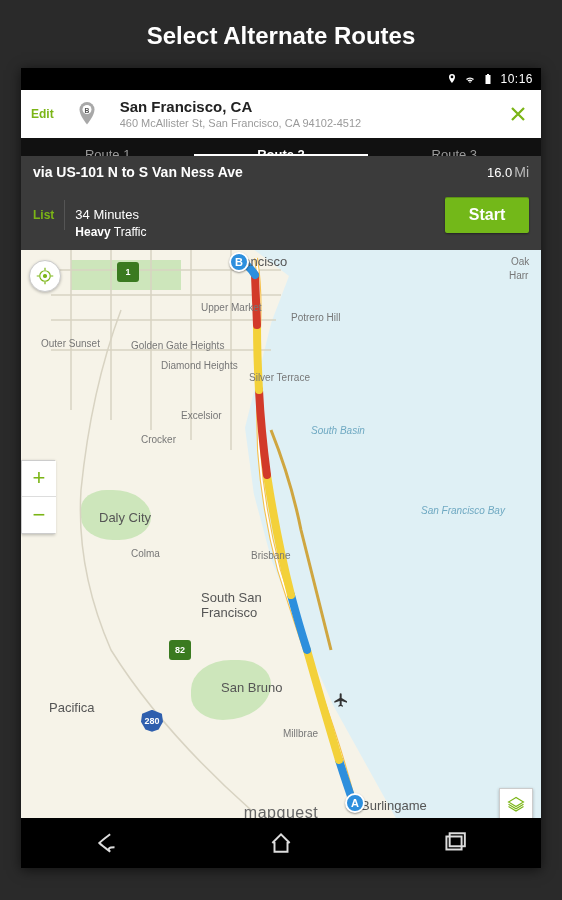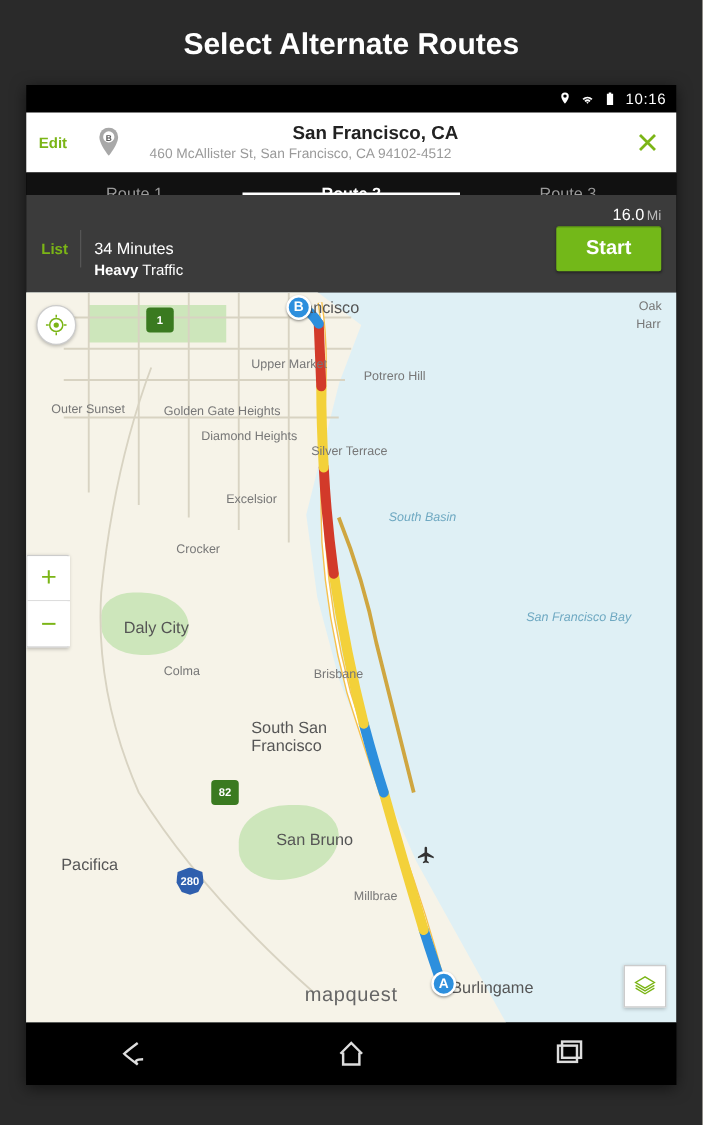--- a/index.html
+++ b/index.html
@@ -30,21 +30,21 @@
 .destbar {
   background: #fff; height: 48px; display: flex; align-items: center;
   padding: 0 10px; gap: 24px;
 }
 .edit-link { color: #7bb516; font-size: 12px; font-weight: 600; }
 .dest-pin {
   width: 18px; height: 24px; position: relative;
 }
 .dest-pin svg { width: 18px; height: 24px; }
 .dest-text { flex: 1; line-height: 1.1; }
-.dest-city { font-size: 15px; font-weight: 700; color: #222; text-align: center; }
+.dest-city { font-size: 15px; font-weight: 700; color: #222; }
 .dest-addr { font-size: 11px; color: #9a9a9a; margin-top: 1px; }
 .close-x {
   width: 26px; height: 26px; display: flex; align-items: center; justify-content: center;
   color: #7bb516;
 }
 .close-x svg { stroke: #7bb516; stroke-width: 3; width: 18px; height: 18px; }
 
 .tabs {
   display: flex; background: #111; height: 18px;
 }
@@ -55,21 +55,21 @@
 .tab.active { color: #fff; font-weight: 700; border-bottom-color: #fff; }
 
 .summary {
   background: #3b3b3b; color: #fff; padding: 8px 12px 10px;
   position: relative;
 }
 .summary .via { font-size: 14px; font-weight: 700; }
 .summary .dist {
   position: absolute; right: 12px; top: 8px; font-size: 13px;
 }
-.summary .dist .unit { font-size: 11px; color: #bbb; margin-left: 2px; }
+.summary .dist .unit { font-size: 14px; color: #bbb; margin-left: 2px; }
 .row2 {
   display: flex; align-items: center; gap: 10px; margin-top: 10px;
 }
 .list-link { color: #7bb516; font-size: 12px; font-weight: 600; }
 .row2 .divider {
   width: 1px; height: 30px; background: #555;
 }
 .route-meta { font-size: 12px; line-height: 1.35; flex: 1; }
 .route-meta .minutes { font-weight: 400; font-size: 13px; margin-top: 16px; }
 .route-meta .traffic .heavy { font-weight: 700; }
@@ -208,20 +208,21 @@
     </div>
   </div>
 
   <div class="tabs">
     <div class="tab">Route 1</div>
     <div class="tab active">Route 2</div>
     <div class="tab">Route 3</div>
   </div>
 
   <div class="summary">
+    <div class="via">via US-101 N to S Van Ness Ave</div>
     <div class="dist">
       <span>16.0</span><span class="unit">Mi</span>
     </div>
     <div class="row2">
       <span class="list-link">List</span>
       <div class="divider"></div>
       <div class="route-meta">
         <div class="minutes">34 Minutes</div>
         <div class="traffic">
           <span class="heavy">Heavy</span><span> Traffic</span>
@@ -259,21 +260,21 @@
     </svg>
 
     <div class="lbl city" style="left:210px;top:4px">Francisco</div>
     <div class="lbl" style="left:180px;top:52px">Upper Market</div>
     <div class="lbl" style="left:270px;top:62px">Potrero Hill</div>
     <div class="lbl" style="left:20px;top:88px">Outer Sunset</div>
     <div class="lbl" style="left:110px;top:90px">Golden Gate Heights</div>
     <div class="lbl" style="left:140px;top:110px">Diamond Heights</div>
     <div class="lbl" style="left:228px;top:122px">Silver Terrace</div>
     <div class="lbl" style="left:160px;top:160px">Excelsior</div>
-    <div class="lbl" style="left:120px;top:200px">Crocker</div>
+    <div class="lbl" style="left:120px;top:184px">Crocker</div>
     <div class="lbl water" style="left:290px;top:175px">South Basin</div>
     <div class="lbl city" style="left:78px;top:260px">Daly City</div>
     <div class="lbl" style="left:110px;top:298px">Colma</div>
     <div class="lbl" style="left:230px;top:300px">Brisbane</div>
     <div class="lbl city" style="left:180px;top:340px;white-space:pre-line;">South San
 Francisco</div>
     <div class="lbl city" style="left:200px;top:430px">San Bruno</div>
     <div class="lbl" style="left:262px;top:478px">Millbrae</div>
     <div class="lbl city" style="left:28px;top:450px">Pacifica</div>
     <div class="lbl city" style="left:340px;top:548px">Burlingame</div>

